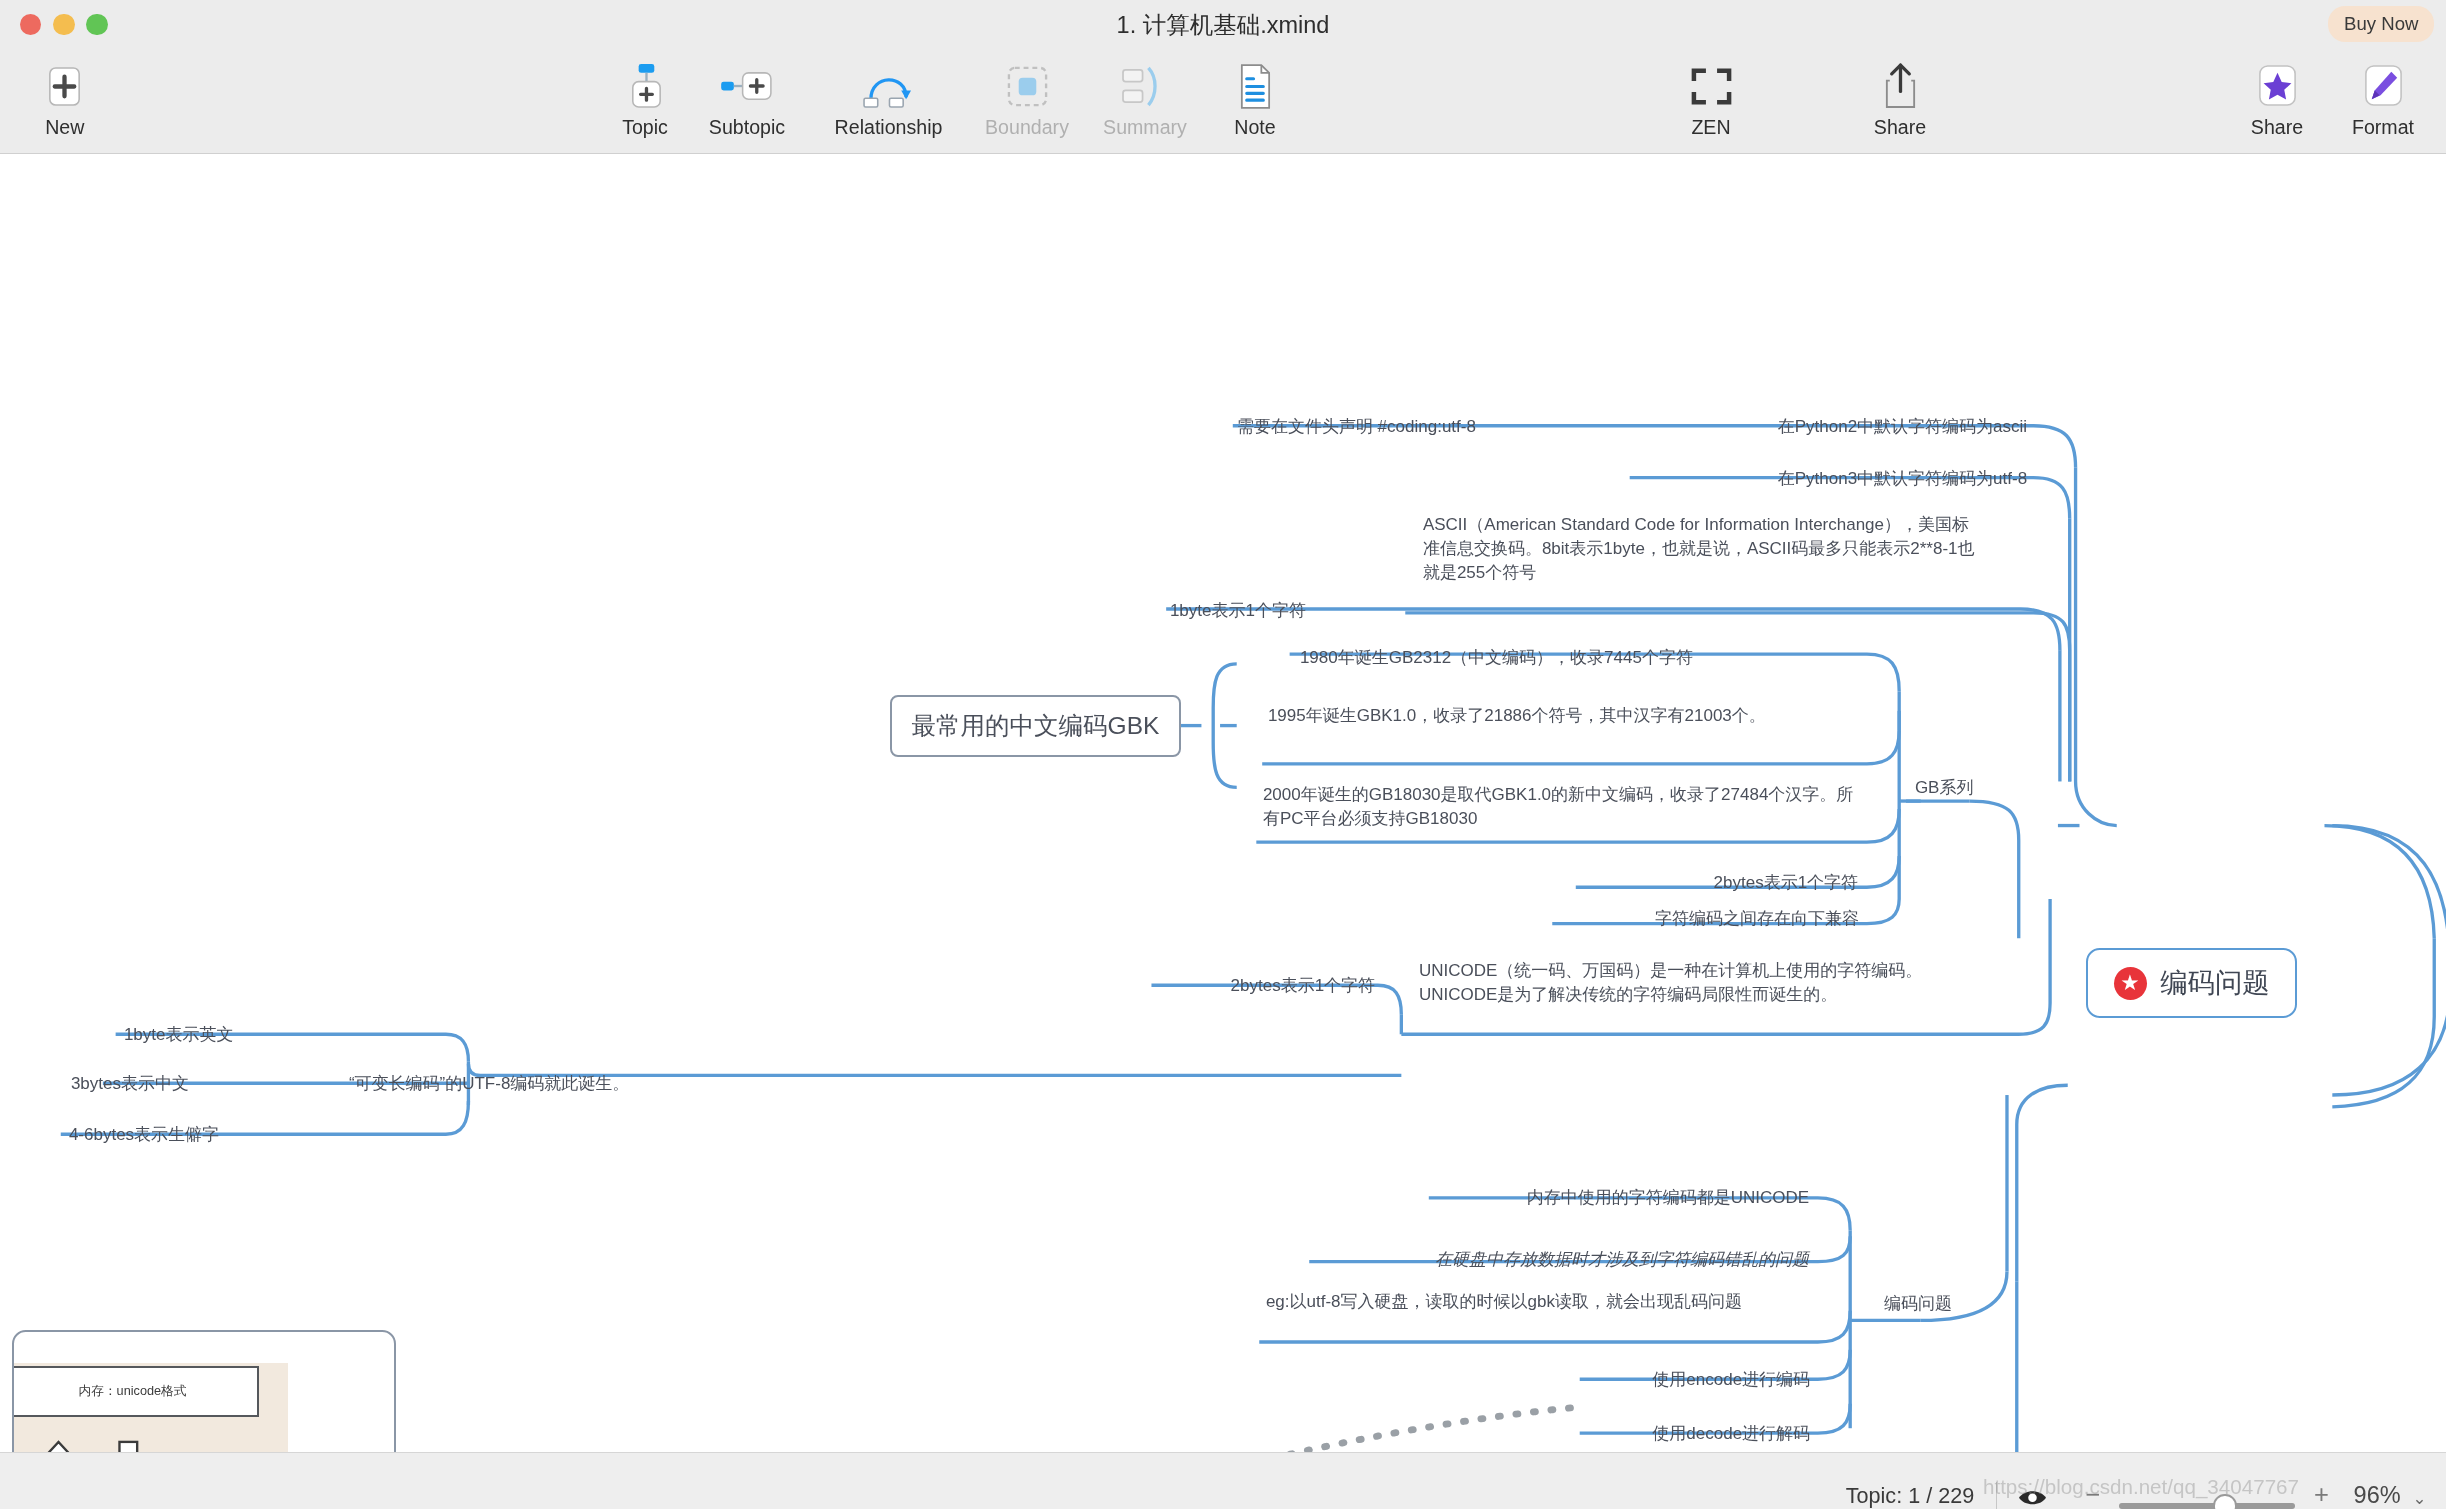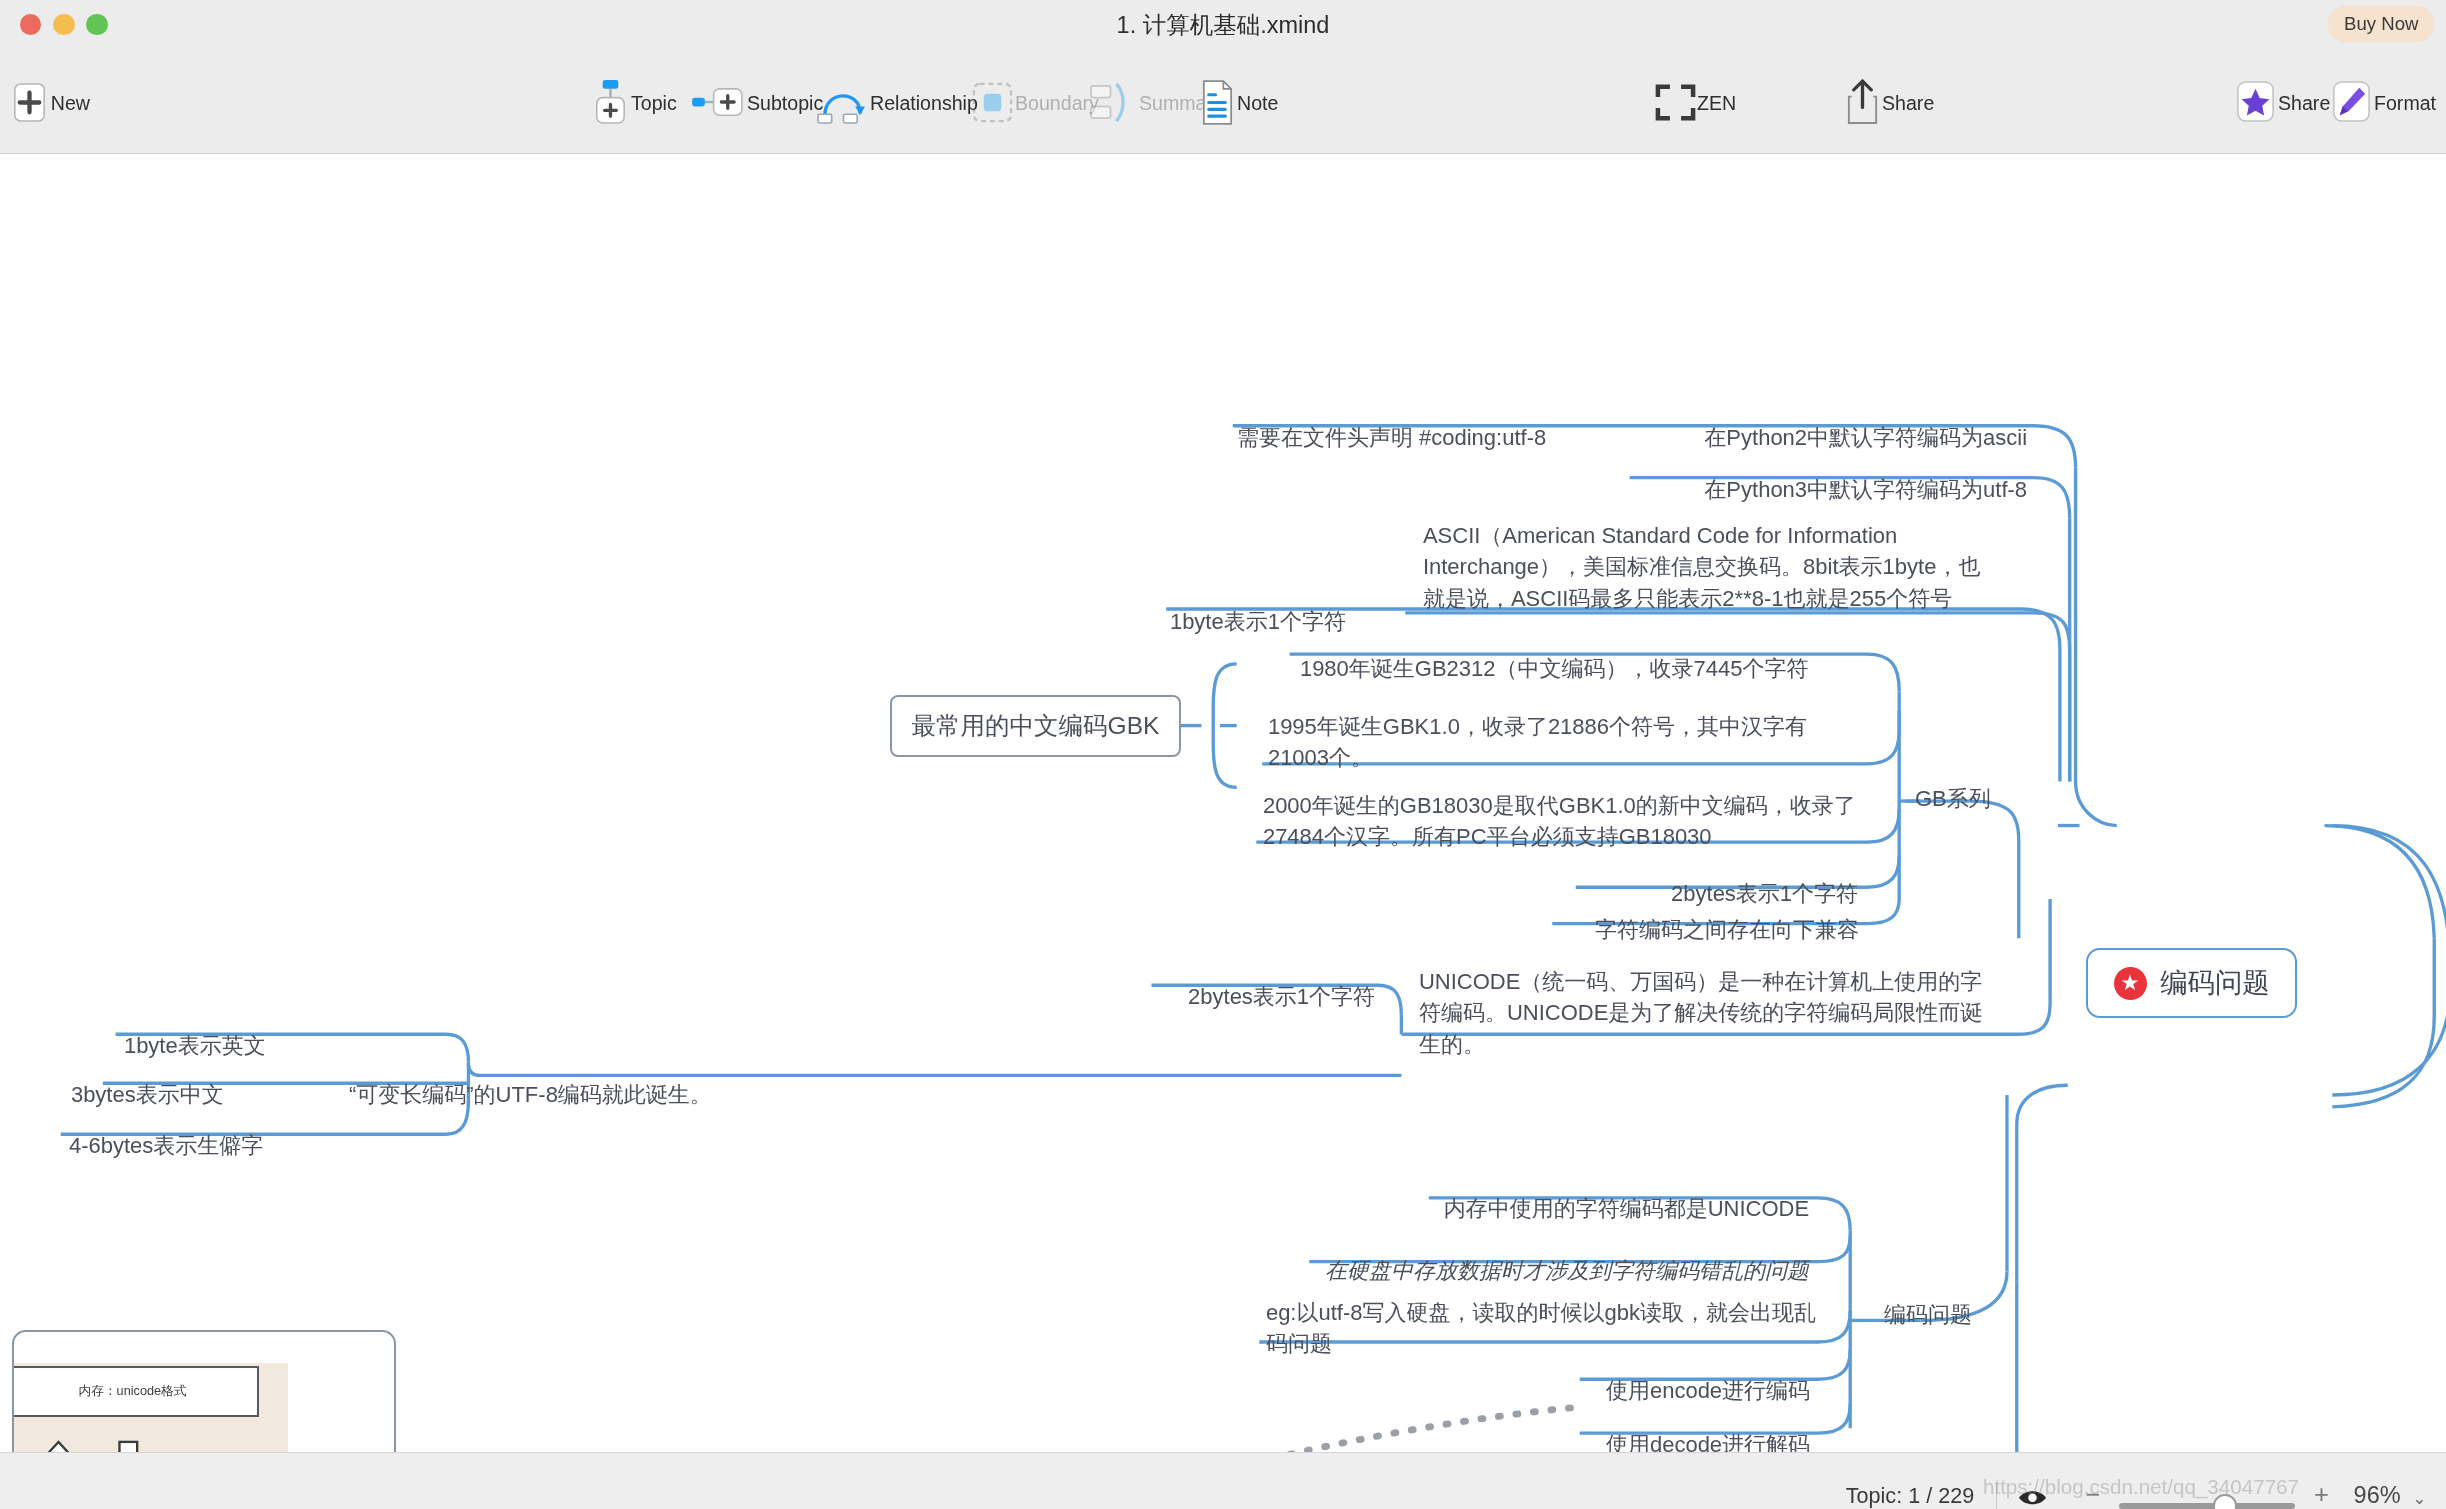--- a/index.html
+++ b/index.html
@@ -45,21 +45,21 @@
   
   .toolbar {
     position: absolute; top: 51px; left: 0;
     width: 2446px; height: 103px;
     background: #ececec;
     border-bottom: 1px solid #d0d0d0;
   }
   .tbtn {
     position: absolute; top: 7.8px;
     width: 114px; height: 88px;
-    display: flex; 
+    display: flex; flex-direction: column;
     align-items: center; justify-content: flex-start;
     cursor: pointer; user-select: none;
   }
   .tbtn .ic { height: 55px; display:flex; align-items:center; justify-content:center; }
   .tbtn .lb { font-size: 19.6px; color: #2f2f2f; margin-top: 2px; white-space: nowrap; }
   .tbtn.disabled .lb { color: #b0b0b0; }
   .tbtn.disabled .ic { opacity: 0.38; }
 
   
   .canvas {
@@ -70,21 +70,21 @@
   }
   .svg-layer {
     position: absolute; top: 0; left: 0;
     width: 2446px; height: 1299px;
     pointer-events: none;
   }
 
   
   .node {
     position: absolute;
-    font-size: 22px;
+    font-size: 17px;
     line-height: 1.42;
     color: #4a4f5a;
     white-space: pre-line;
     padding: 2px 3.9px 4.9px 3.9px;
   }
   .node.center {
     display: flex; align-items: center; gap: 13.7px;
     border: 2.9px solid #5b9bd5;
     border-radius: 13.7px;
     background: #fff;

